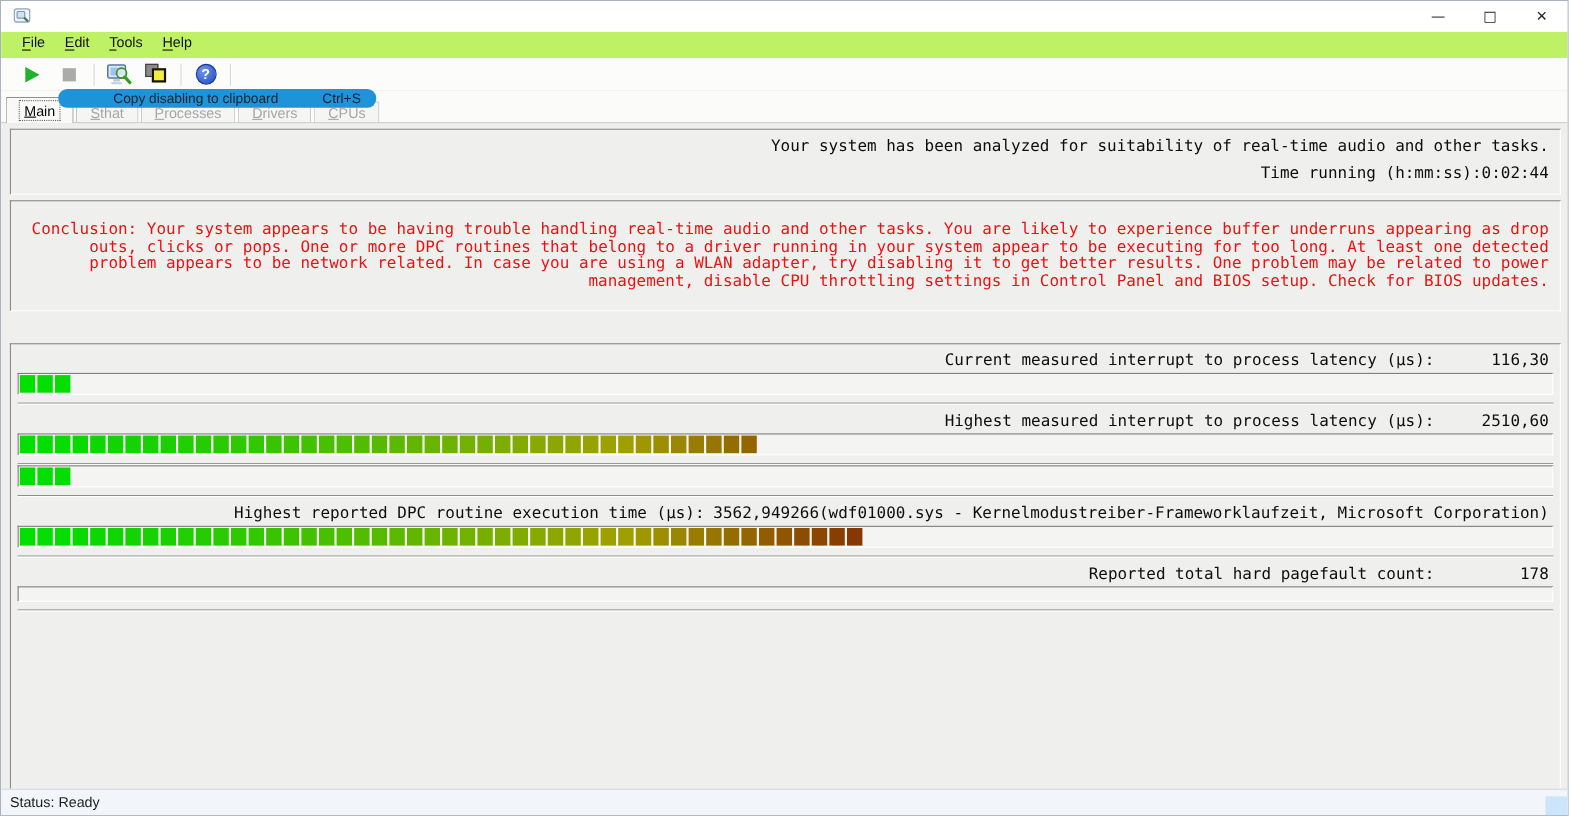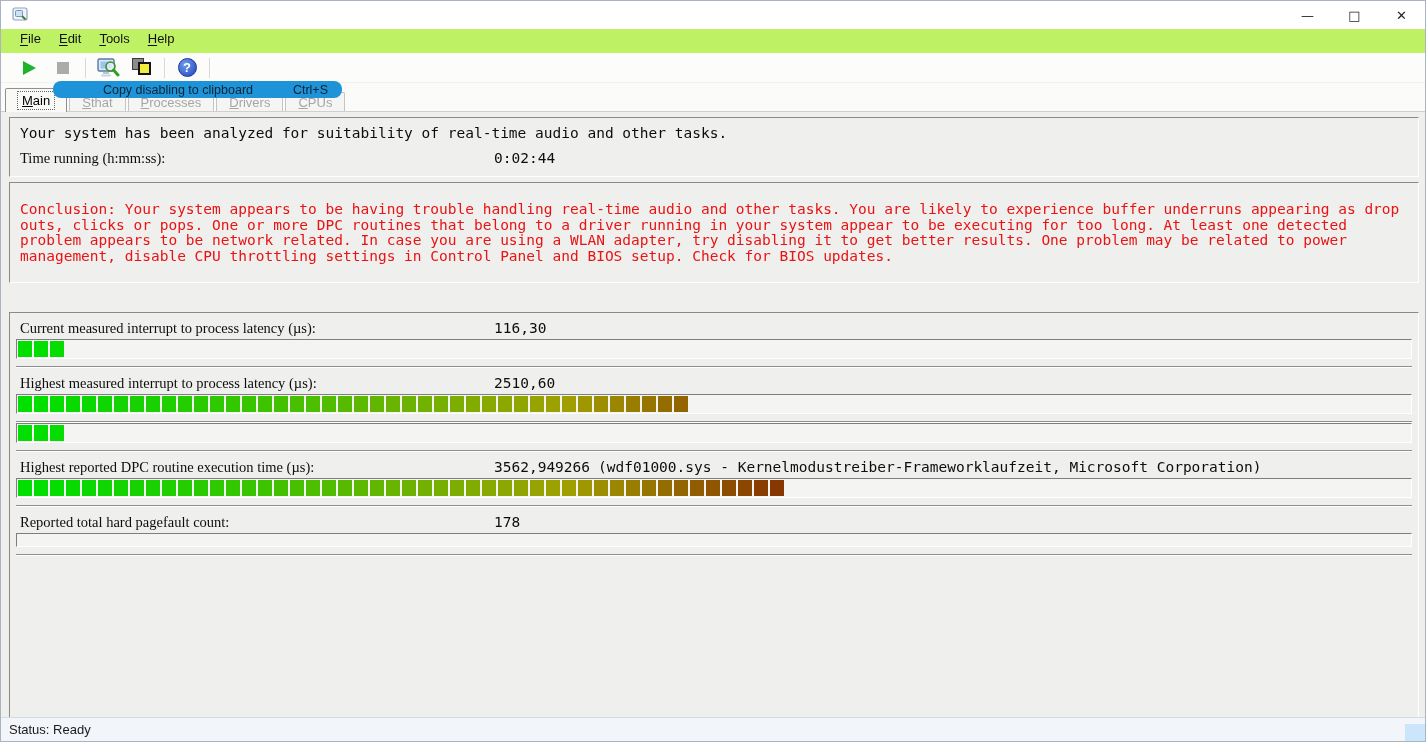--- a/index.html
+++ b/index.html
@@ -34,25 +34,25 @@
   
   .tabstrip { position:absolute; left:0; top:82px; width:100%; height:28px; background:#fbfbfa; display:flex; align-items:flex-end; padding-left:4px; }
   .tab { border:1px solid #c4c4c4; border-bottom:none; height:19px; padding:2px 12px 0; color:#a6a6a6; background:#f5f5f4; margin-right:2px; border-radius:2px 2px 0 0; }
   .tab.selected { height:24px; padding-top:3px; color:#000; background:#f9f9f8; border-color:#8f8f8f; position:relative; z-index:1; margin-bottom:-1px; }
   .tab.selected .focus { outline:1px dotted #666; padding:1px 4px; display:inline-block; }
   .tooltip { position:absolute; left:52px; top:80px; height:17px; width:289px; background:#1f93d8; border-radius:8px; display:flex; align-items:center; z-index:5; color:#0e2433; font-size:12.5px; }
   .tooltip .tt-text { flex:1; text-align:center; padding-left:10px; }
   .tooltip .tt-short { padding:0 14px 0 0; }
   
   .content { position:absolute; left:0; top:110px; width:100%; height:632px; background:#efefed; border-top:1px solid #cfcfcd; }
-  .panel { position:absolute; left:8px; width:1410px; background:#efefed; border:1px solid; border-color:#8a8a8a #ffffff #ffffff #8a8a8a; }
+  .panel { position:absolute; left:8px; width:1410px; background:#efefed; border:1px solid; border-color:#8a8a8a #ffffff #ffffff #8a8a8a;text-align:right; }
   .mono { font-family:"DejaVu Sans Mono","Liberation Mono",monospace; font-size:14.5px; color:#0d0d0d; }
   .panel-summary { top:5px; height:60px; padding:7px 10px; }
   .sum-line2 { margin-top:9px; }
-  .mlabel { display:inline-block; width:474px;font-family:Liberation Serif, serif; }
+  .mlabel { display:inline-block; width:474px; }
   .panel-conclusion { top:70px; height:101px; padding:19px 10px; }
   .conclusion-text { line-height:15.5px; }
   .panel-measure { top:173px; height:429px; padding:0 6px;margin-top:27px; }
   .mrow { }
   .mrow .line1 { padding:7px 4px 0; height:26px; }
   .mvalue { display:inline-block; min-width:104px; }
   .trough { height:20px; border:1px solid; border-color:#7e7e7e #ffffff #ffffff #7e7e7e; background:#f4f4f2; display:flex; align-items:center; padding:1px; }
   .trough.empty5 { height:14px; }
   .seg { width:14px; height:16px; margin-right:2px; flex:none; }
   .groove { height:2px; border-top:1px solid #8f8f8f; border-bottom:1px solid #ffffff; margin-top:7px; margin-bottom:0px; }

